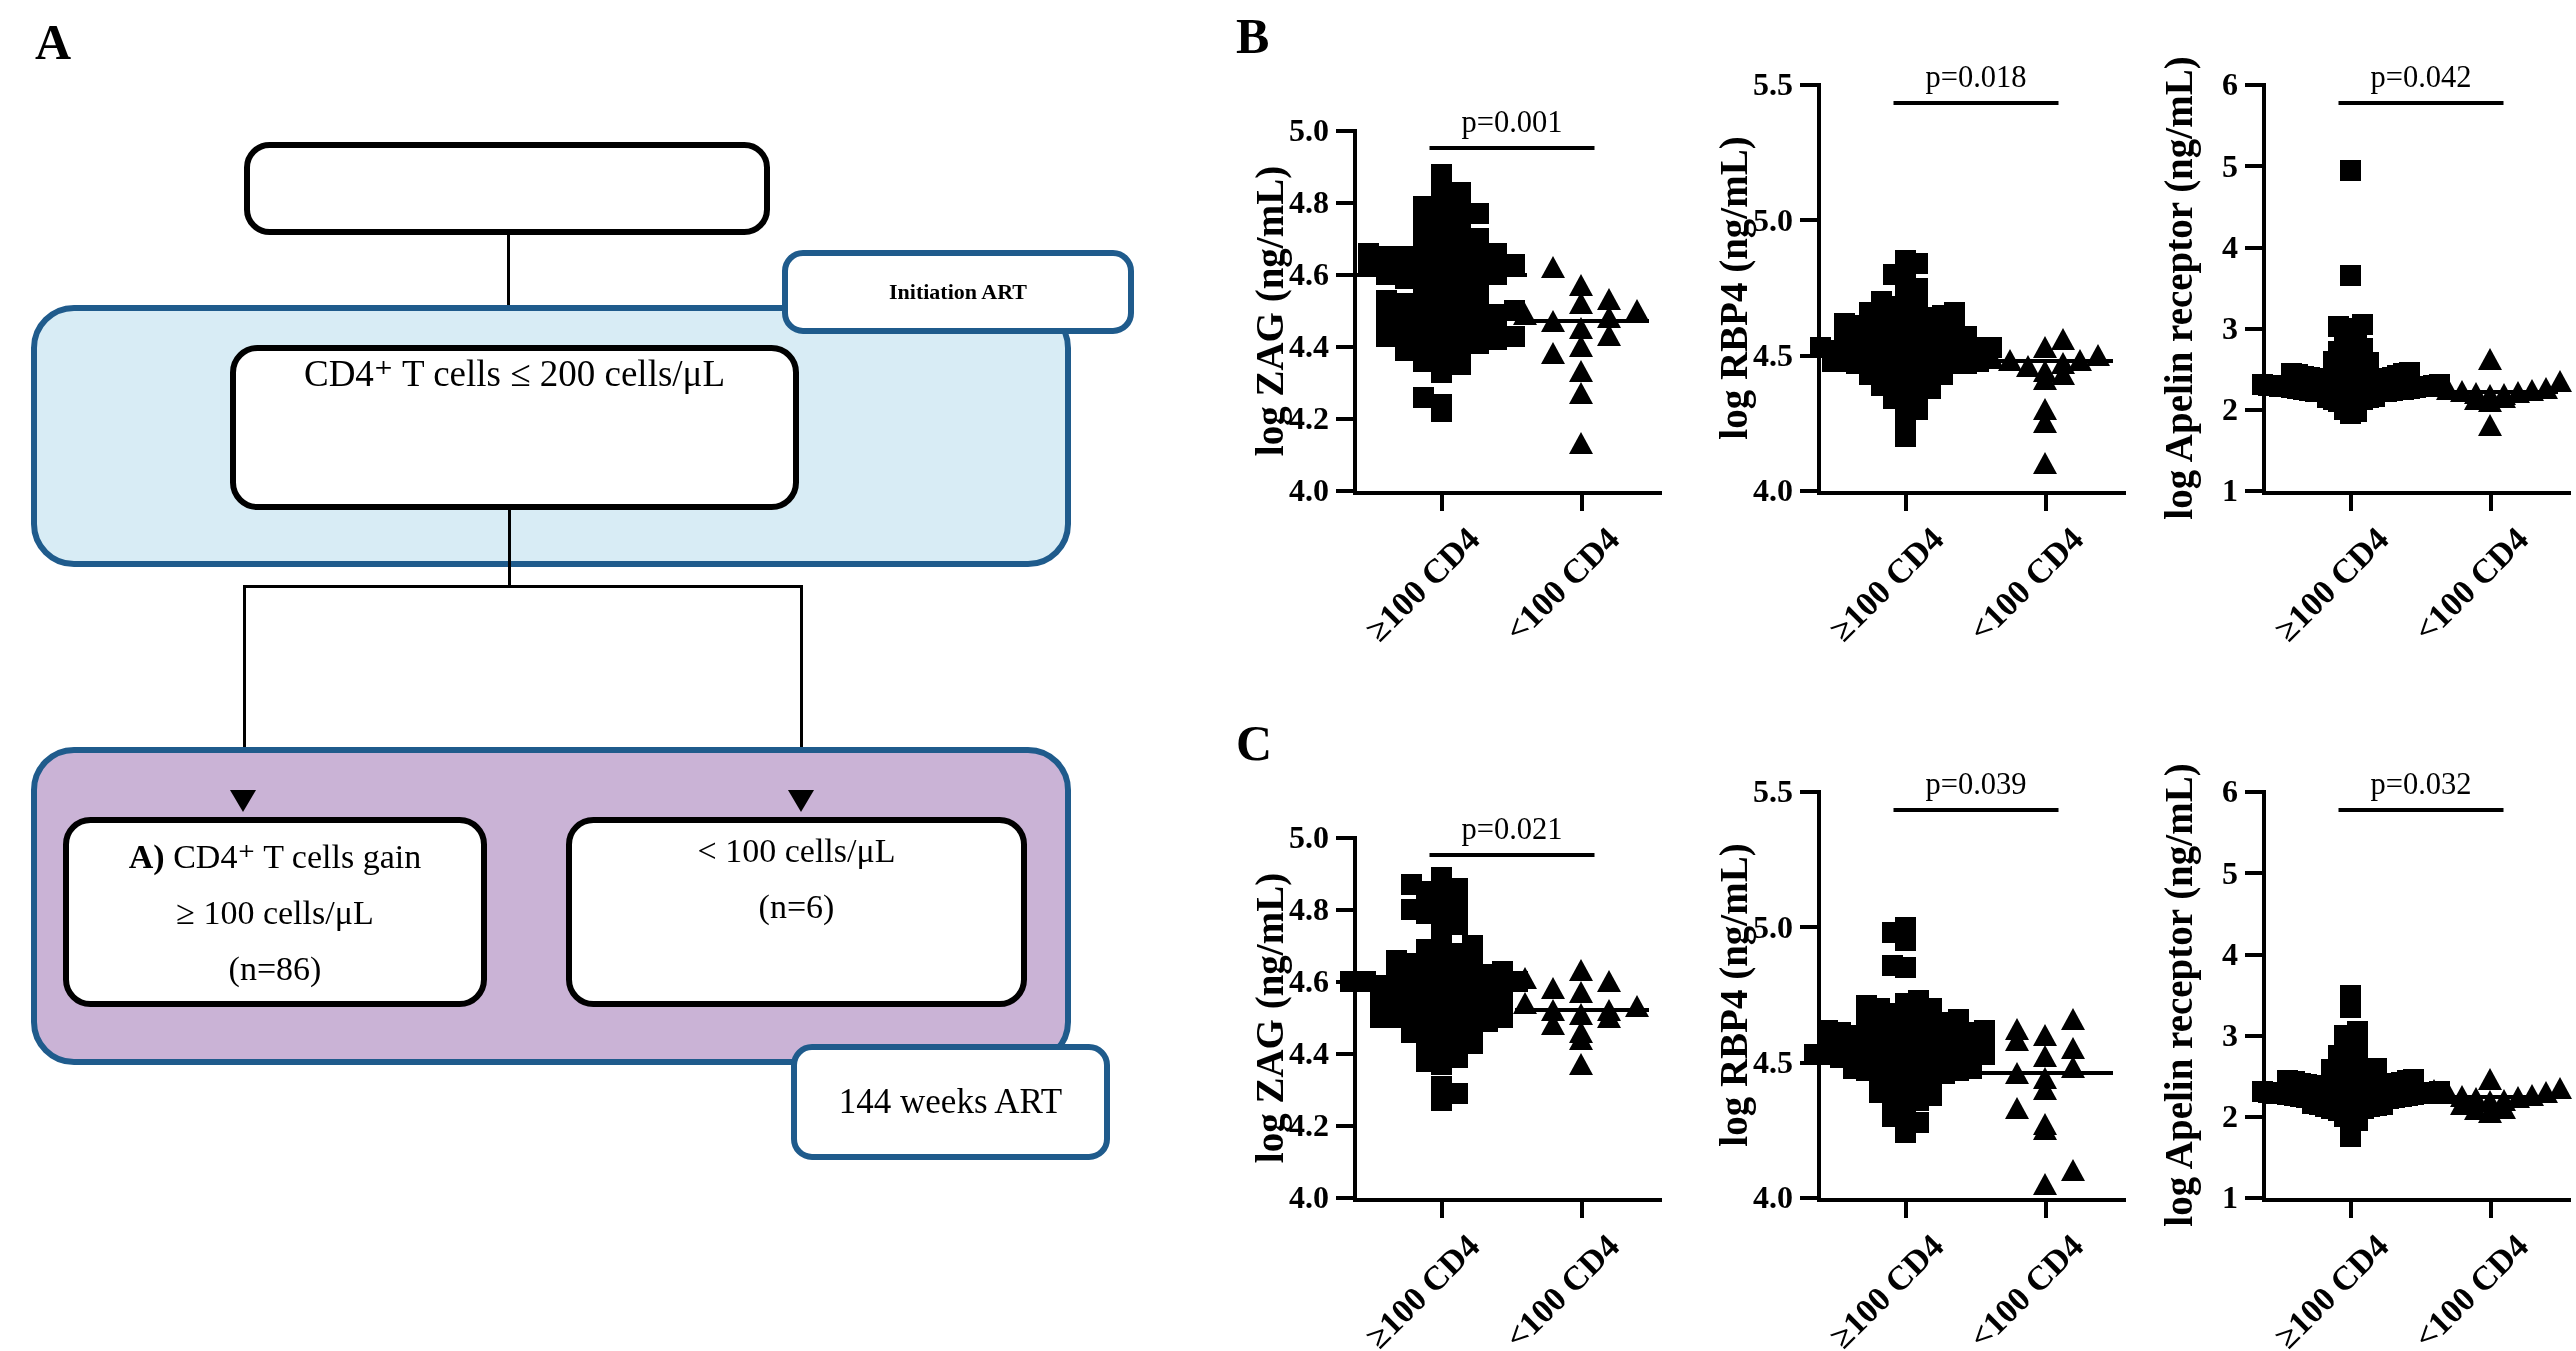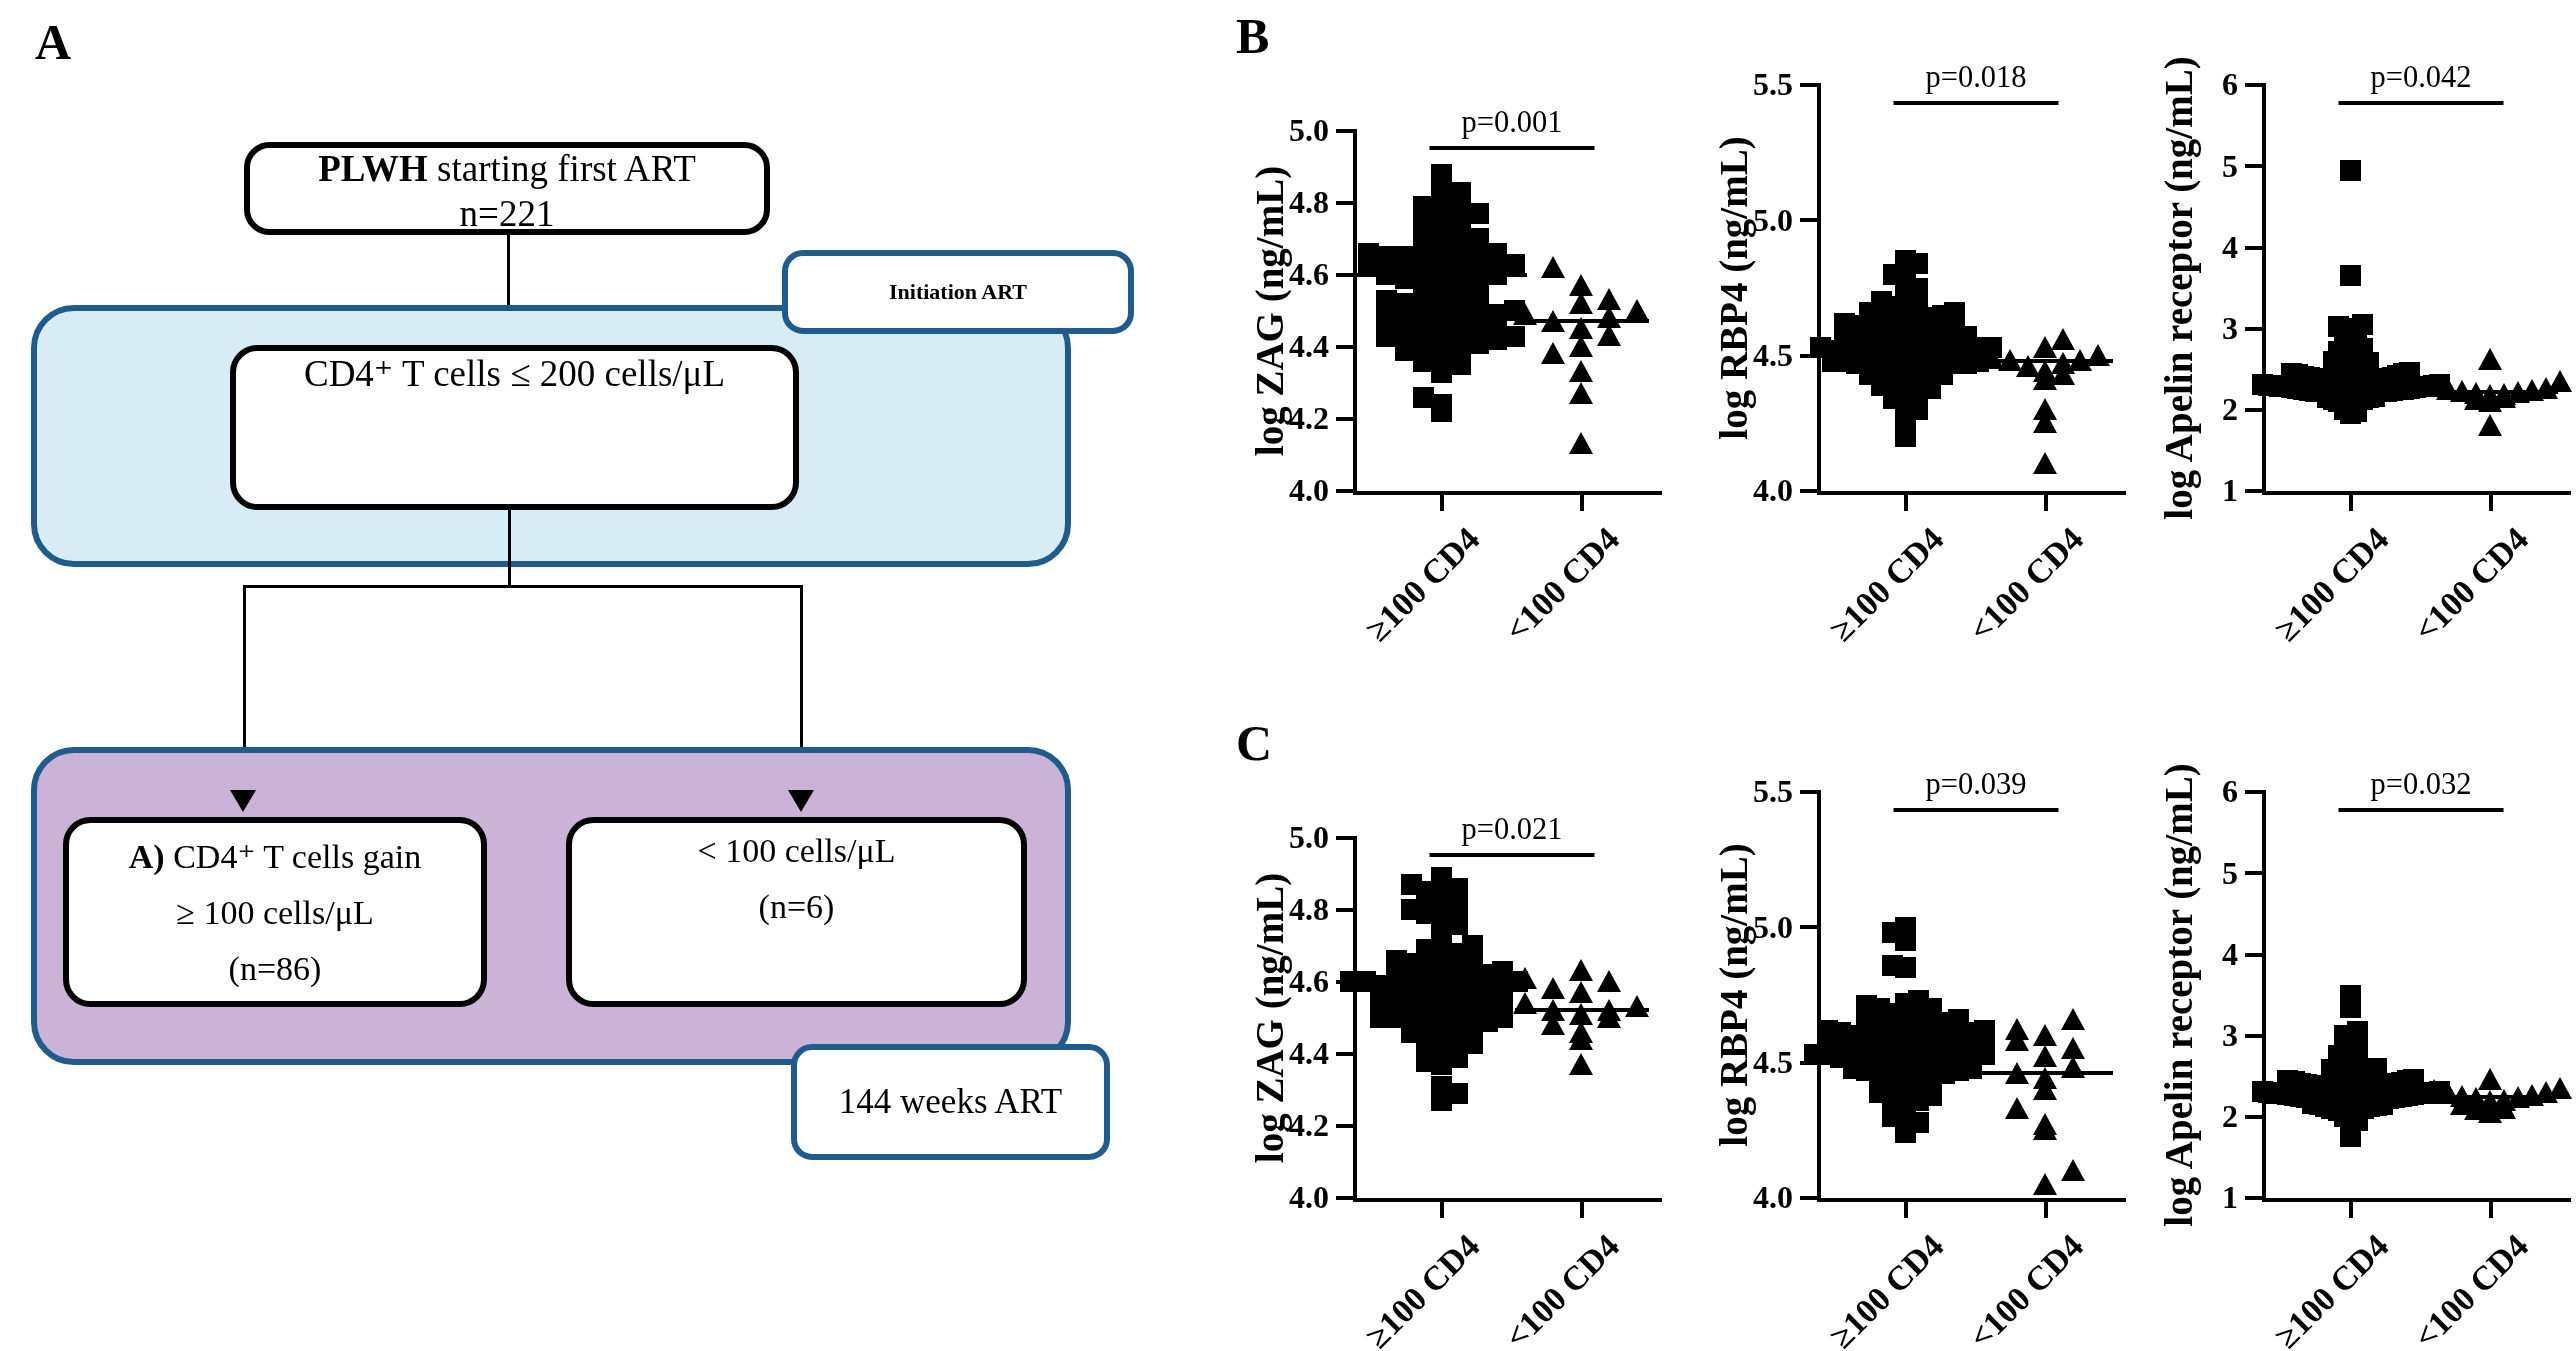--- a/index.html
+++ b/index.html
@@ -53,22 +53,20 @@
 
   <div class="fc-line" style="left:507px;top:234px;width:3px;height:113px;"></div>
 
   <div class="fc-blue" style="left:30.5px;top:305px;width:1040px;height:262px;"></div>
 
   <div class="fc-tag" style="left:782px;top:250px;width:352px;height:84px;">
     <div class="fc-tag-text" style="line-height:71px;font-weight:bold;">Initiation ART</div>
   </div>
 
   <div class="fc-box" style="left:244px;top:142px;width:526px;height:93px;border-radius:25.6px;">
-    <div class="fc-text-lg" style="margin-top:-2.4px;"><b>PLWH</b><span> starting first ART</span></div>
-    <div class="fc-text-lg">n=221</div>
   </div>
 
   <div class="fc-box" style="left:230px;top:345px;width:569px;height:165px;">
     <div class="fc-text-lg">CD4⁺ T cells ≤ 200 cells/μL</div>
   </div>
 
   <div class="fc-line" style="left:508px;top:510px;width:3px;height:77px;"></div>
   <div class="fc-line" style="left:243px;top:585px;width:560px;height:3px;"></div>
   <div class="fc-line" style="left:243px;top:585px;width:3px;height:207px;"></div>
   <div class="fc-line" style="left:800px;top:585px;width:3px;height:207px;"></div>

